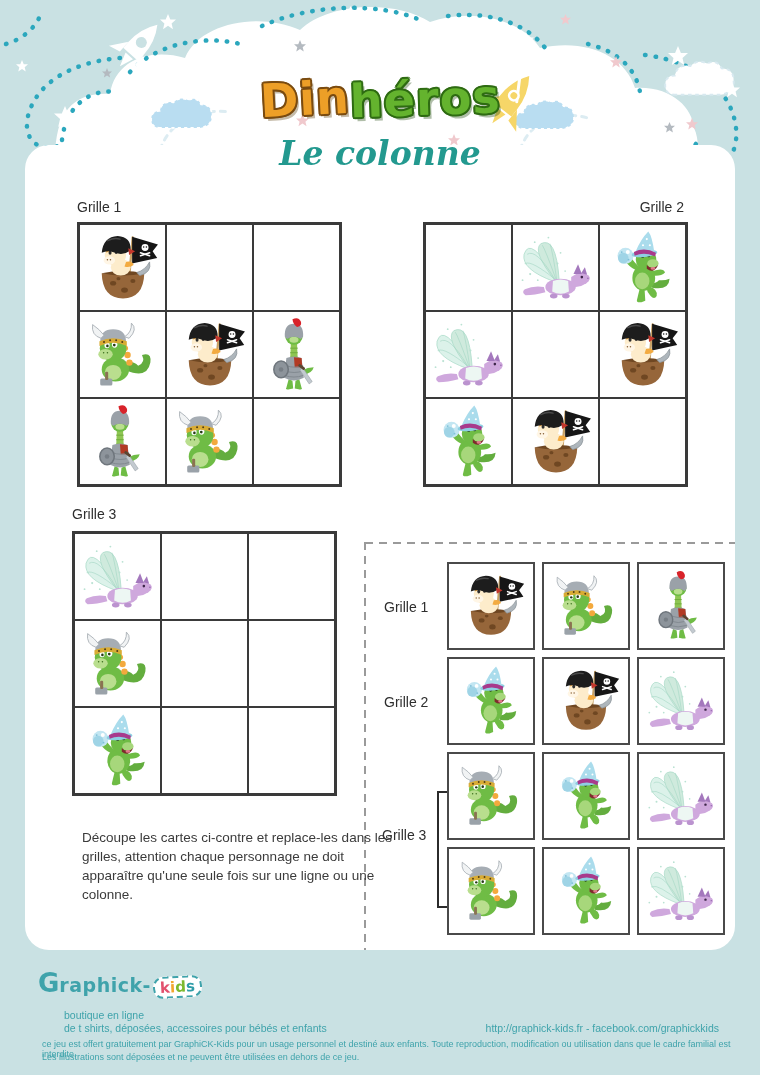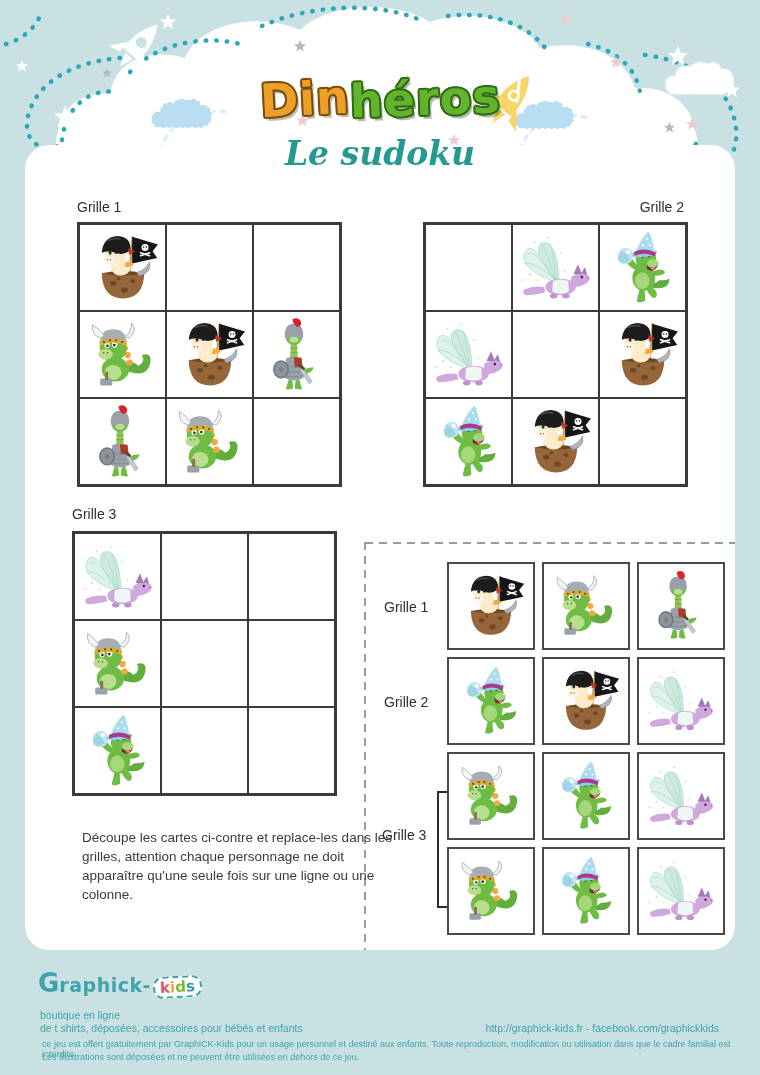--- a/index.html
+++ b/index.html
@@ -58,21 +58,21 @@
   }
   .footer{position:absolute;left:0;top:950px;width:760px;height:125px;z-index:2;color:var(--footer-text,#3fa3ab);}
   .brand{position:absolute;left:38px;top:18px;font-weight:bold;font-family:"DejaVu Sans",sans-serif;}
   .brand .g{font-size:26px;color:var(--footer-text,#3fa3ab);}
   .brand .rest{font-size:19px;color:var(--footer-text,#3fa3ab);letter-spacing:.5px;text-align:center;}
   .brand .kids{
     display:inline-block;background:#fff;border:2px dashed var(--footer-text,#3fa3ab);
     border-radius:10px;padding:0 5px;font-size:15px;transform:rotate(-3deg);margin-left:2px;
   }
   .brand .kids .k1{color:#e2516e}.brand .kids .k2{color:#f2a72e}.brand .kids .k3{color:#7cb92e}.brand .kids .k4{color:#2f9da8}
-  .f-line{position:absolute;font-size:10.5px;}
+  .f-line{position:absolute;font-size:10.5px;margin-left:24px;}
   .f-small{position:absolute;font-size:9px;}
   .f-right{position:absolute;right:41px;top:72px;font-size:10.5px;text-align:center;}
   .hidden-defs{position:absolute;width:0;height:0;overflow:hidden;}
 </style>
 </head>
 <body>
 
 <svg class="hidden-defs" aria-hidden="true">
   <defs>
     <symbol id="char-pirate" viewBox="0 0 100 100">
@@ -290,21 +290,21 @@
       <path d="M41,36 L54,54 L41,50 Z" fill="#f6d668"></path>
       <path d="M25,47 L35,47 L30,62 Z" fill="#f6d668"></path>
     </g>
   </svg>
 
   <div class="sheet"></div>
 
   <div class="logo">
     <span class="p1">Din</span><span class="p2">héros</span>
   </div>
-  <div class="subtitle">Le sudoku</div>
+  <div class="subtitle">Le colonne</div>
 
   <div class="grid-label" style="left:77px;top:199px;">Grille 1</div>
   <div class="grid-label" style="left:560px;top:199px;width:124px;text-align:right;">Grille 2</div>
   <div class="grid-label" style="left:72px;top:506px;">Grille 3</div>
 
   <div class="sgrid" style="left:77px;top:222px;width:261px;height:261px;">
       <div class="cell">
         <svg class="char" viewBox="0 0 100 100">
           <use href="#char-pirate"></use>
         </svg>

